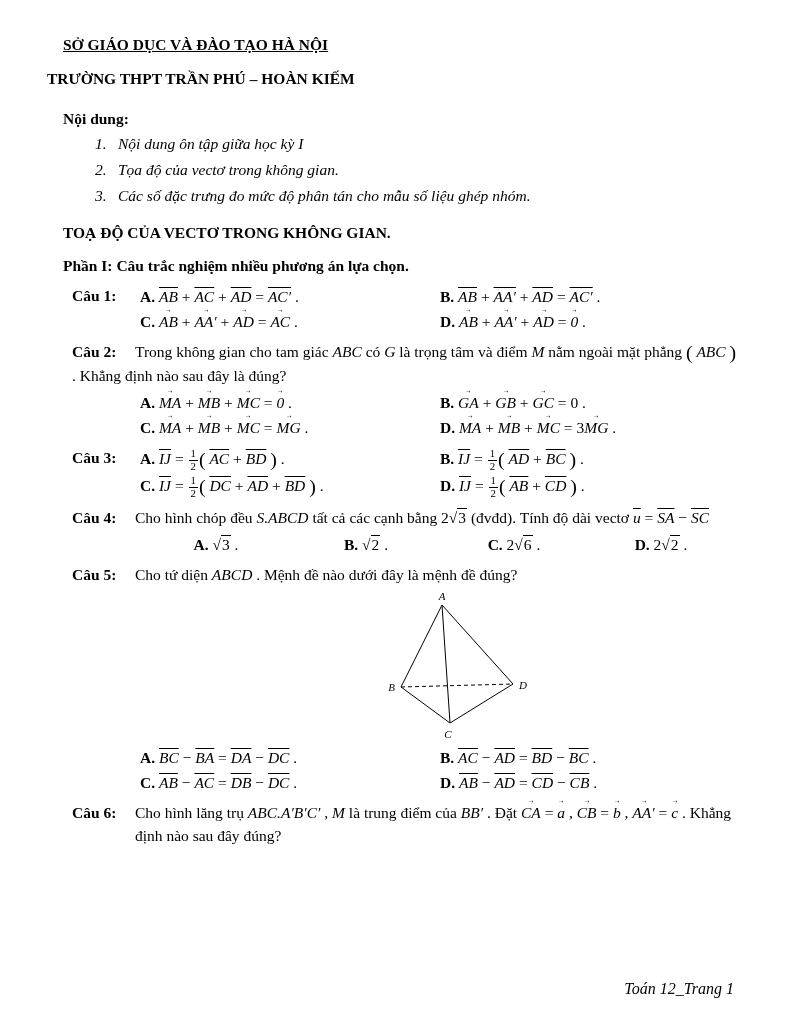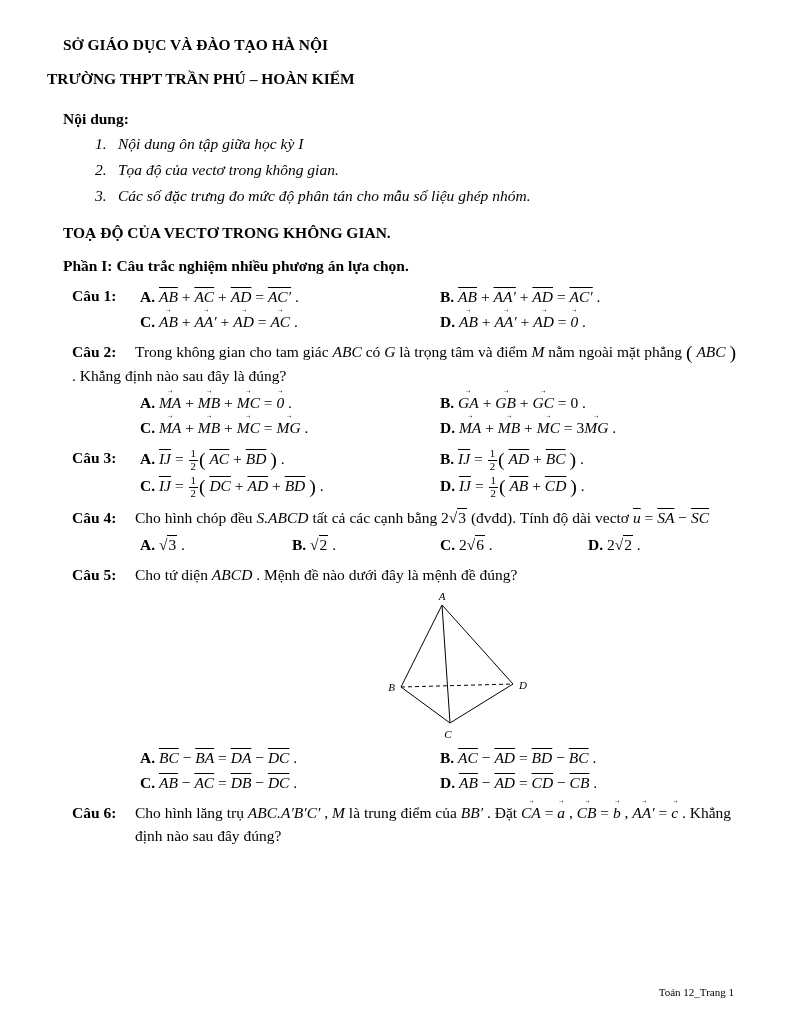--- a/index.html
+++ b/index.html
@@ -5,41 +5,41 @@
   html,body{margin:0;padding:0;background:#e8e8e8;}
   .page{
     width:792px;height:1024px;position:relative;margin:0 auto;
     background:#ffffff;color:#000;
     font-family:"Liberation Serif", serif;font-size:15.5px;
     overflow:hidden;box-sizing:border-box;padding-top:28px;
   }
   
   .hdr{display:flex;justify-content:space-between;padding:0 40px 0 47px;font-weight:700;}
   .hdr-left div{line-height:34px;}
-  .hdr-left .l1{padding-left:16px;}
+  .hdr-left .l1{padding-left:16px;text-decoration:underline;}
   .hdr-right{text-align:center;min-width:300px;}
   .hdr-right div{line-height:34px;}
   
   .content{padding:0 58px 0 63px;}
   .intro-h{font-weight:700;margin-top:11px;line-height:24px;}
   .intro-list{}
   .intro-item{font-style:italic;line-height:26px;margin-left:32px;}
   .intro-num{display:inline-block;width:23px;}
   .sec-title{font-weight:700;text-align:left;margin-top:12px;line-height:24px;}
   .part-title{font-weight:700;margin-top:9px;line-height:24px;}
   
   .questions{}
   .q{position:relative;padding-left:72px;margin-top:6px;}
   .q-label{position:absolute;left:9px;top:0;font-weight:700;line-height:23px;}
   .q-text{line-height:23px;}
   .q-text.nowrap{white-space:nowrap;}
   .q-text2{line-height:23px;margin-left:-63px;}
   .opts{display:grid;margin-left:5px;margin-top:3px;row-gap:0;}
   .opts2{grid-template-columns:300px auto;}
-  .opts4{grid-template-columns:152px 148px 148px auto;}
+  .opts4{grid-template-columns:152px 148px 148px auto;text-align:center;}
   .opts-lg{margin-top:6px;}
   .opt{line-height:25px;}
   .okey{font-weight:700;}
   
   i{font-style:italic;}
   .ov{text-decoration:overline;}
   .vec{position:relative;display:inline-block;font-style:italic;}
   .vec::after{
     content:"\2192";position:absolute;left:50%;top:-0.52em;
     transform:translateX(-50%) scaleX(.75);font-size:.55em;line-height:1;font-style:normal;
@@ -48,21 +48,21 @@
       font-size:.7em;line-height:1.1;margin:0 1px;}
   .fr span:first-child{border-bottom:1px solid #000;padding:0 2px;}
   .bp{font-size:1.28em;vertical-align:-0.1em;}
   .rt{white-space:nowrap;}
   .rt .rad{border-top:1px solid #000;padding:0 1px;}
   
   .fig-wrap{margin:4px 0 2px 250px;width:156px;}
   .fig-wrap svg{display:block;}
   .fig-label{font-style:italic;font-size:11px;}
   
-  .footer{position:absolute;right:58px;bottom:26px;font-size:11px;}
+  .footer{position:absolute;right:58px;bottom:26px;font-style:italic;font-size:16px;}
 </style>
 </head>
 <body>
 
 <div class="page">
 
   <div class="hdr">
     <div class="hdr-left">
       <div class="l1">SỞ GIÁO DỤC VÀ ĐÀO TẠO HÀ NỘI</div>
       <div class="l2">TRƯỜNG THPT TRẦN PHÚ – HOÀN KIẾM</div>

